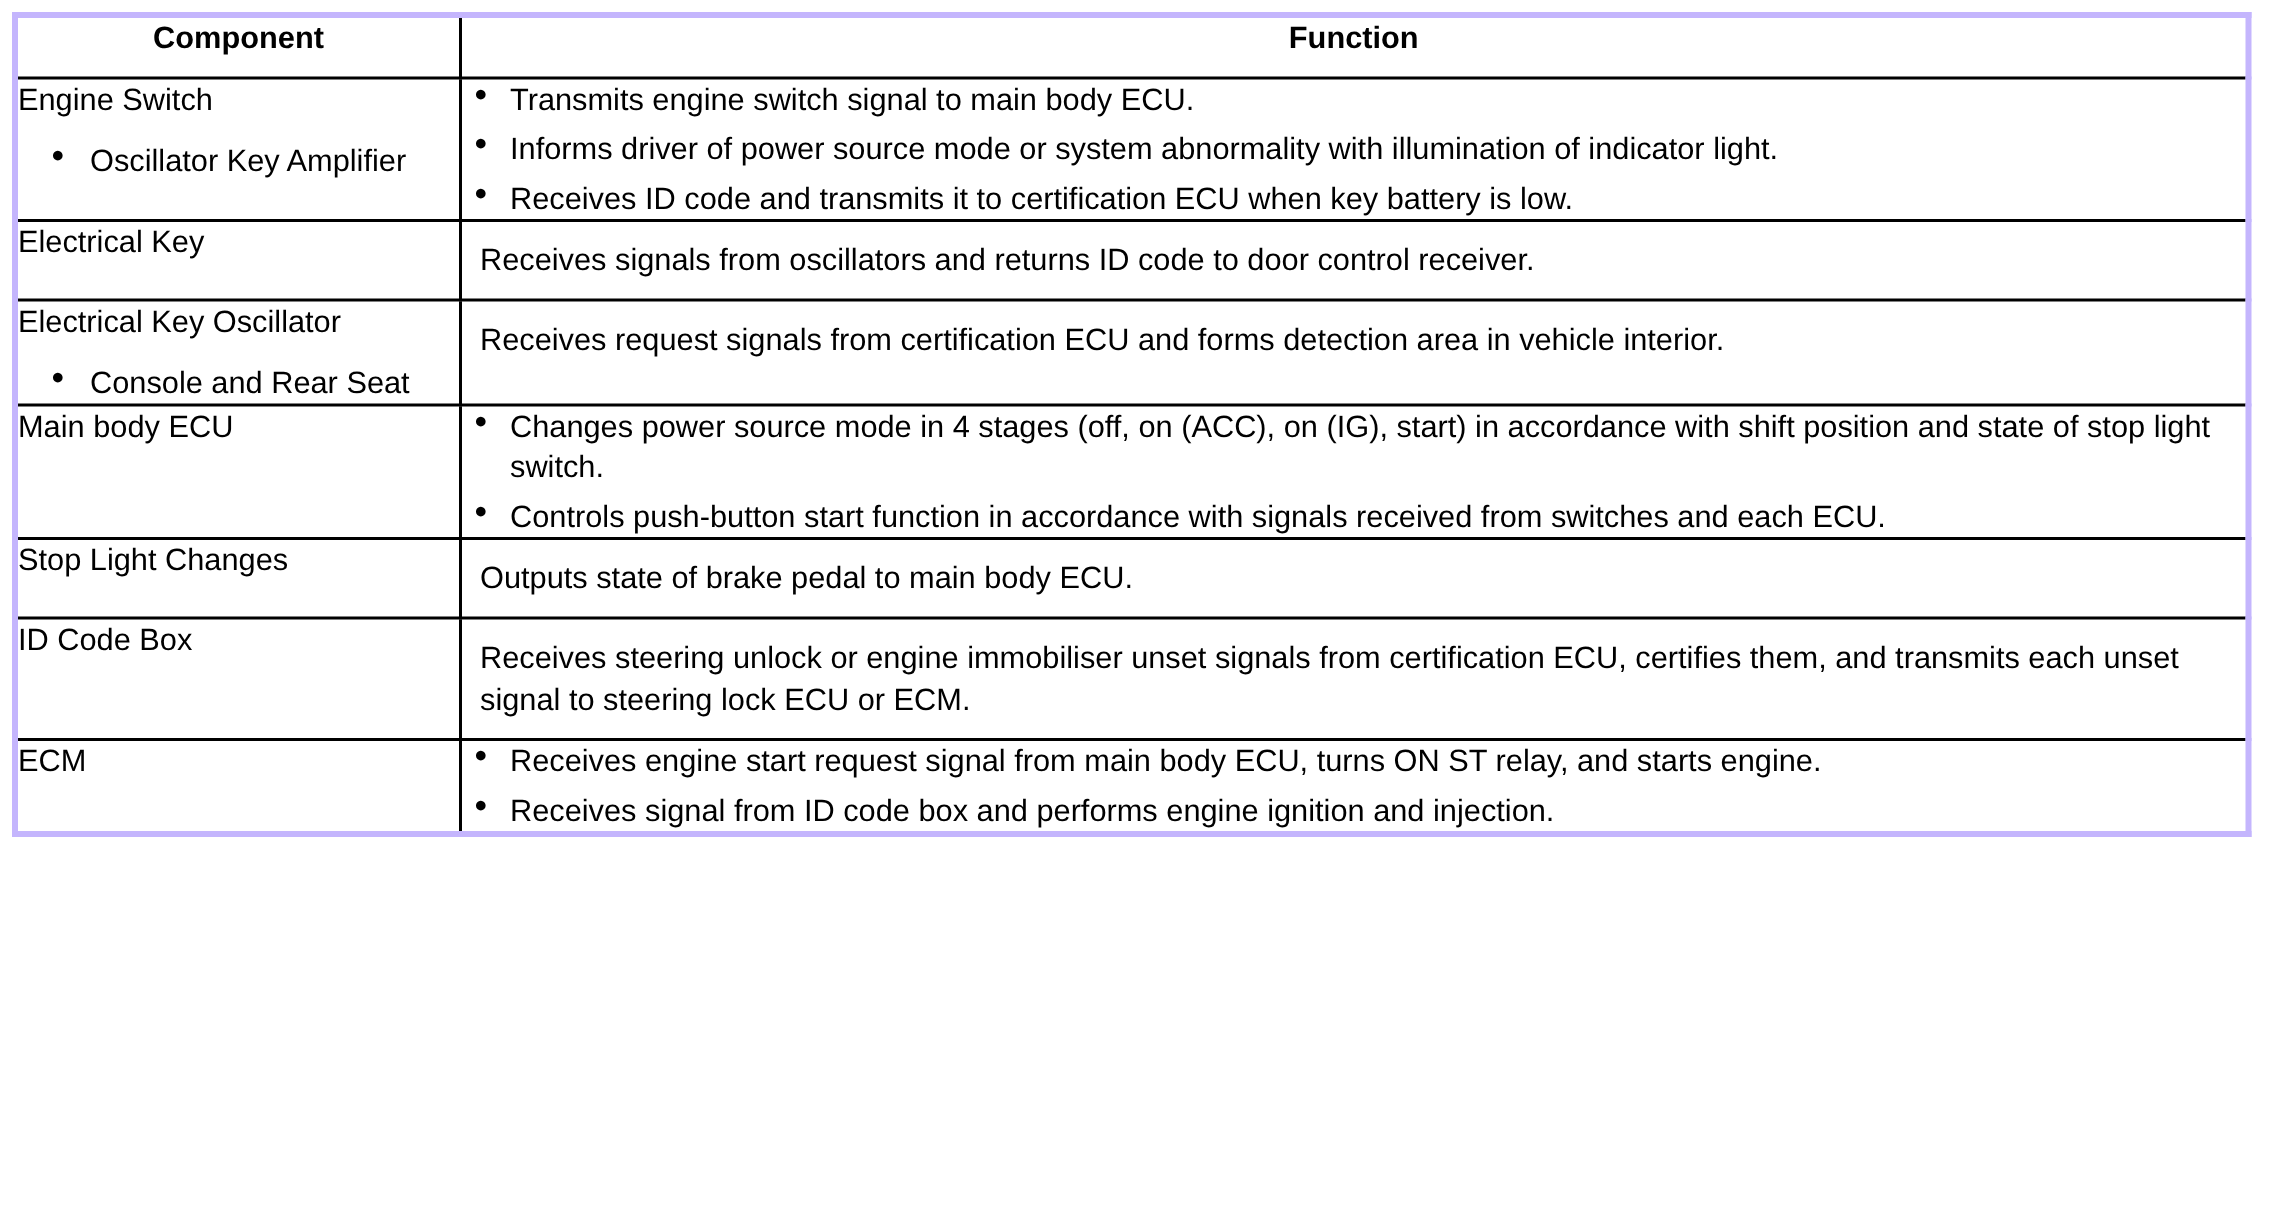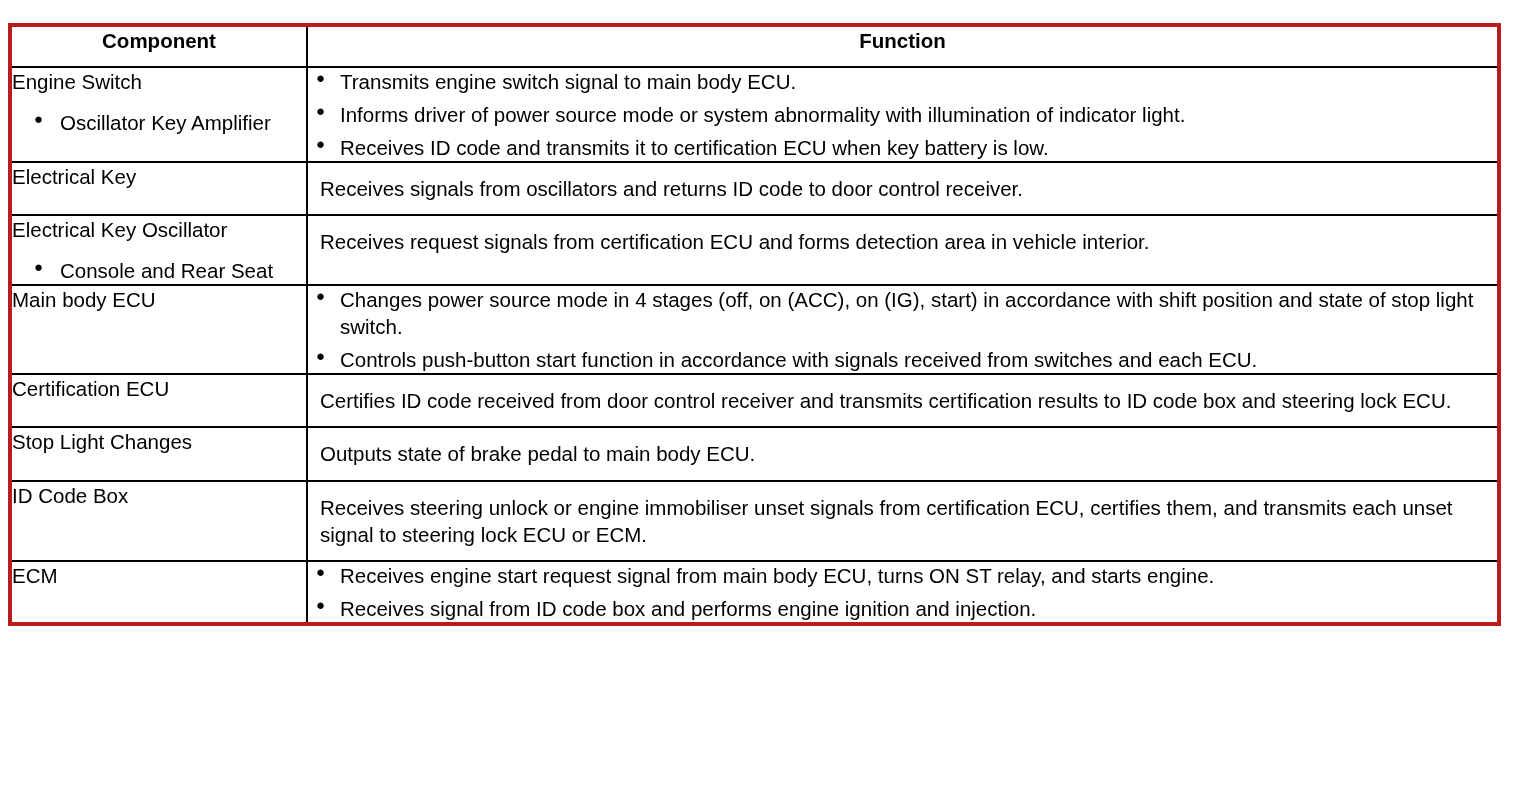--- a/index.html
+++ b/index.html
@@ -11,25 +11,25 @@
     width: 1520px;
     height: 804px;
     font-family: "Liberation Sans", sans-serif;
     color: #000000;
     overflow: hidden;
   }
 
   #spec-table {
     position: absolute;
     left: 8px;
-    top: 23px;
+    top: 8px;
     width: 1353px;
     border-collapse: collapse;
     table-layout: fixed;
-    border: 4px solid #b91c1c;
+    border: 4px solid #c4b5fd;
   }
 
   #spec-table col.col-component { width: 297px; }
   #spec-table col.col-function  { width: 1192px; }
 
   #spec-table th,
   #spec-table td {
     border: 2px solid #000000;
     padding: 0;
     vertical-align: top;
@@ -172,28 +172,20 @@
         </td>
         <td class="func-cell">
           <ul class="blist fn">
             <li><span class="bullet">●</span><span>Changes power source mode in 4 stages (off, on (ACC), on (IG), start) in accordance with shift position and state of stop light switch.</span></li>
             <li><span class="bullet">●</span><span>Controls push-button start function in accordance with signals received from switches and each ECU.</span></li>
           </ul>
         </td>
       </tr>
       <tr>
         <td class="comp-cell mid">
-          <div class="comp-title">Certification ECU</div>
-        </td>
-        <td class="func-cell mid">
-          <p class="func-text">Certifies ID code received from door control receiver and transmits certification results to ID code box and steering lock ECU.</p>
-        </td>
-      </tr>
-      <tr>
-        <td class="comp-cell mid">
           <div class="comp-title">Stop Light Changes</div>
         </td>
         <td class="func-cell mid">
           <p class="func-text">Outputs state of brake pedal to main body ECU.</p>
         </td>
       </tr>
       <tr>
         <td class="comp-cell mid">
           <div class="comp-title">ID Code Box</div>
         </td>

